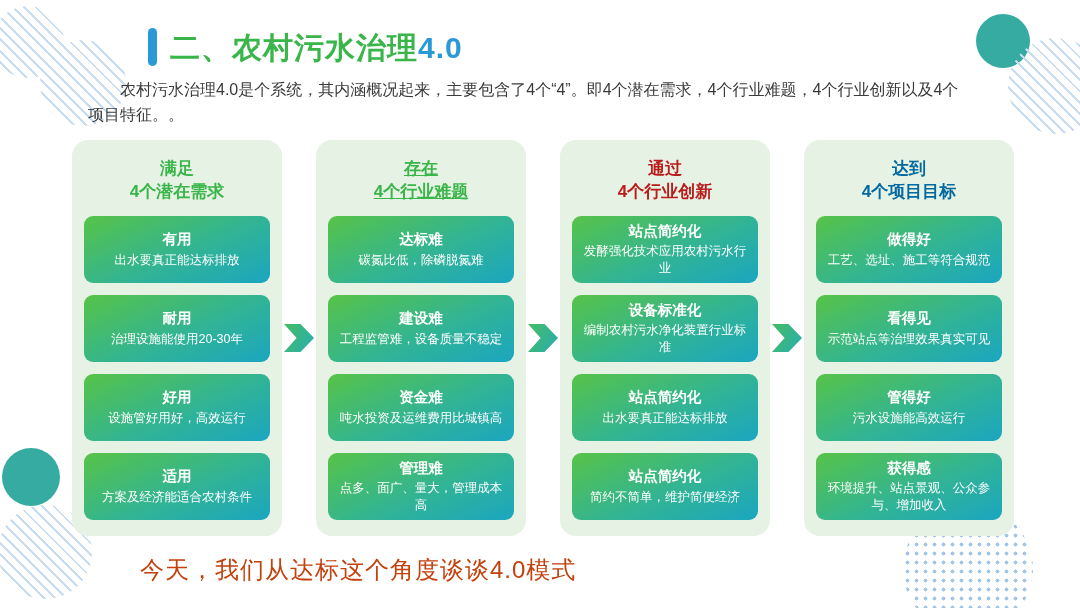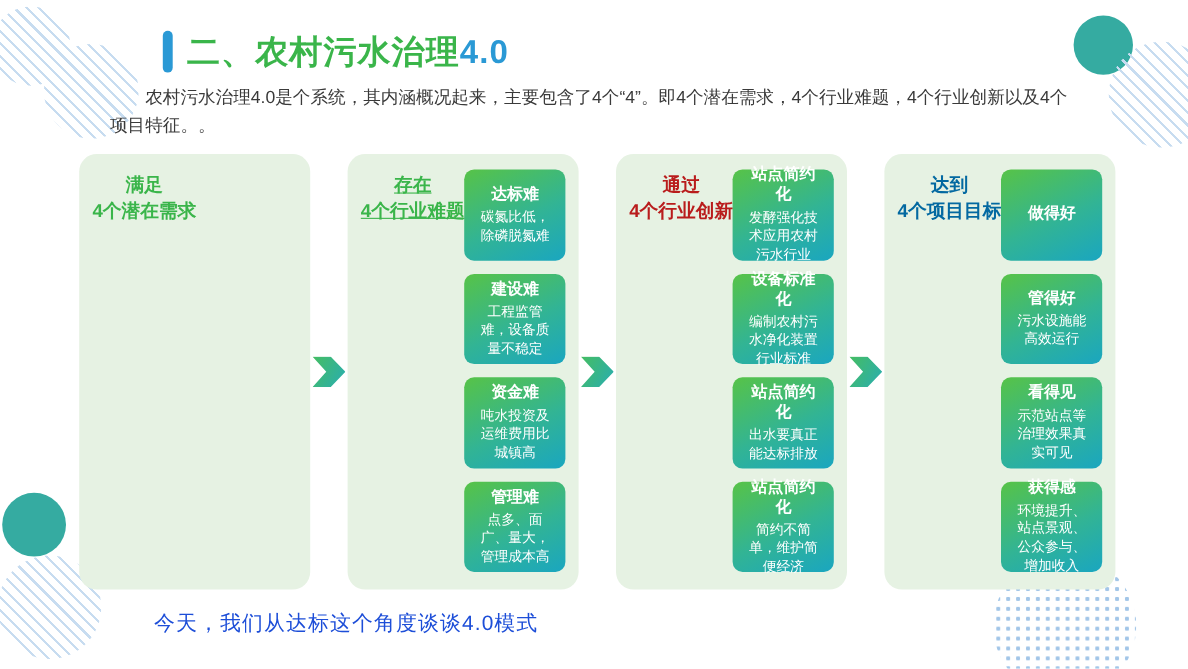--- a/index.html
+++ b/index.html
@@ -36,31 +36,31 @@
     width:9px;height:38px;border-radius:5px;
     background:#2a99d5;margin-right:13px;flex:none;
   }
   .page-title{
     margin:0;font-size:30px;font-weight:bold;color:#3ab54a;
     letter-spacing:1px;line-height:1.1;
   }
   .page-title .ver{color:#2a99d5;}
   
   .intro{
-    position:absolute;left:100px;top:78px;width:880px;margin:0;
+    position:absolute;left:88px;top:78px;width:880px;margin:0;
     font-size:16px;color:#3a3a3a;line-height:1.55;text-indent:2em;z-index:2;
   }
   
   .columns{
     position:absolute;left:72px;top:140px;width:942px;height:396px;
     display:flex;align-items:stretch;z-index:2;
   }
   .panel{
     flex:1 1 0;background:#e6f2e3;border-radius:16px;
-    padding:14px 12px 16px;display:flex;flex-direction:row;min-width:0;
+    padding:14px 12px 16px;display:flex;flex-direction:column;min-width:0;
   }
   .panel-header{
     text-align:center;font-weight:bold;font-size:17px;
     line-height:1.35;margin:4px 0 12px;color:#3ab54a;
   }
   .cards{flex:1;display:flex;flex-direction:column;gap:12px;}
   .card{
     flex:1 1 0;border-radius:9px;
     background:linear-gradient(155deg,#57c347 0%,#32b494 55%,#1aa6c0 100%);
     color:#ffffff;display:flex;flex-direction:column;
@@ -70,21 +70,21 @@
   .card-title{font-weight:bold;font-size:14.5px;margin-bottom:3px;line-height:1.25;}
   .card-desc{font-size:12.5px;line-height:1.35;}
   .arrow{
     width:30px;height:28px;flex:none;align-self:center;margin:0 2px;
     background:linear-gradient(120deg,#45bd62,#29adb2);
     clip-path:polygon(0 0,55% 0,100% 50%,55% 100%,0 100%,42% 50%);
   }
   
   .footer-note{
     position:absolute;left:140px;top:554px;margin:0;
-    font-size:19px;color:#1d4ed8;z-index:2;letter-spacing:1px;
+    font-size:24px;color:#c2410c;z-index:2;letter-spacing:1px;
   }
 </style>
 </head>
 <body>
 
 <div class="slide">
 
   <div class="decor hatch c-tl1"></div>
   <div class="decor hatch c-tl2"></div>
   <div class="decor teal c-tr1"></div>
@@ -100,20 +100,38 @@
 
   <p class="intro">农村污水治理4.0是个系统，其内涵概况起来，主要包含了4个“4”。即4个潜在需求，4个行业难题，4个行业创新以及4个项目特征。。</p>
 
   <div class="columns">
 
     <section class="panel">
       <div class="panel-header" style="color: rgb(58, 181, 74);">
         <div>满足</div>
         <div>4个潜在需求</div>
       </div>
+      <div class="cards">
+        <div class="card">
+          <div class="card-title">有用</div>
+          <div class="card-desc">出水要真正能达标排放</div>
+        </div>
+        <div class="card">
+          <div class="card-title">耐用</div>
+          <div class="card-desc">治理设施能使用20-30年</div>
+        </div>
+        <div class="card">
+          <div class="card-title">好用</div>
+          <div class="card-desc">设施管好用好，高效运行</div>
+        </div>
+        <div class="card">
+          <div class="card-title">适用</div>
+          <div class="card-desc">方案及经济能适合农村条件</div>
+        </div>
+      </div>
     </section>
 
     <div class="arrow"></div>
 
     <section class="panel">
       <div class="panel-header" style="color: rgb(58, 181, 74); text-decoration: underline;">
         <div>存在</div>
         <div>4个行业难题</div>
       </div>
       <div class="cards">
@@ -166,30 +184,31 @@
     <div class="arrow"></div>
 
     <section class="panel">
       <div class="panel-header" style="color: #0369a1;">
         <div>达到</div>
         <div>4个项目目标</div>
       </div>
       <div class="cards">
         <div class="card">
           <div class="card-title">做得好</div>
+          <div class="card-desc">工艺、选址、施工等符合规范</div>
+        </div>
+        <div class="card">
+          <div class="card-title">看得见</div>
+          <div class="card-desc">示范站点等治理效果真实可见</div>
         </div>
         <div class="card">
           <div class="card-title">管得好</div>
           <div class="card-desc">污水设施能高效运行</div>
         </div>
         <div class="card">
-          <div class="card-title">看得见</div>
-          <div class="card-desc">示范站点等治理效果真实可见</div>
-        </div>
-        <div class="card">
           <div class="card-title">获得感</div>
           <div class="card-desc">环境提升、站点景观、公众参与、增加收入</div>
         </div>
       </div>
     </section>
 
   </div>
 
   <p class="footer-note">今天，我们从达标这个角度谈谈4.0模式</p>
 

